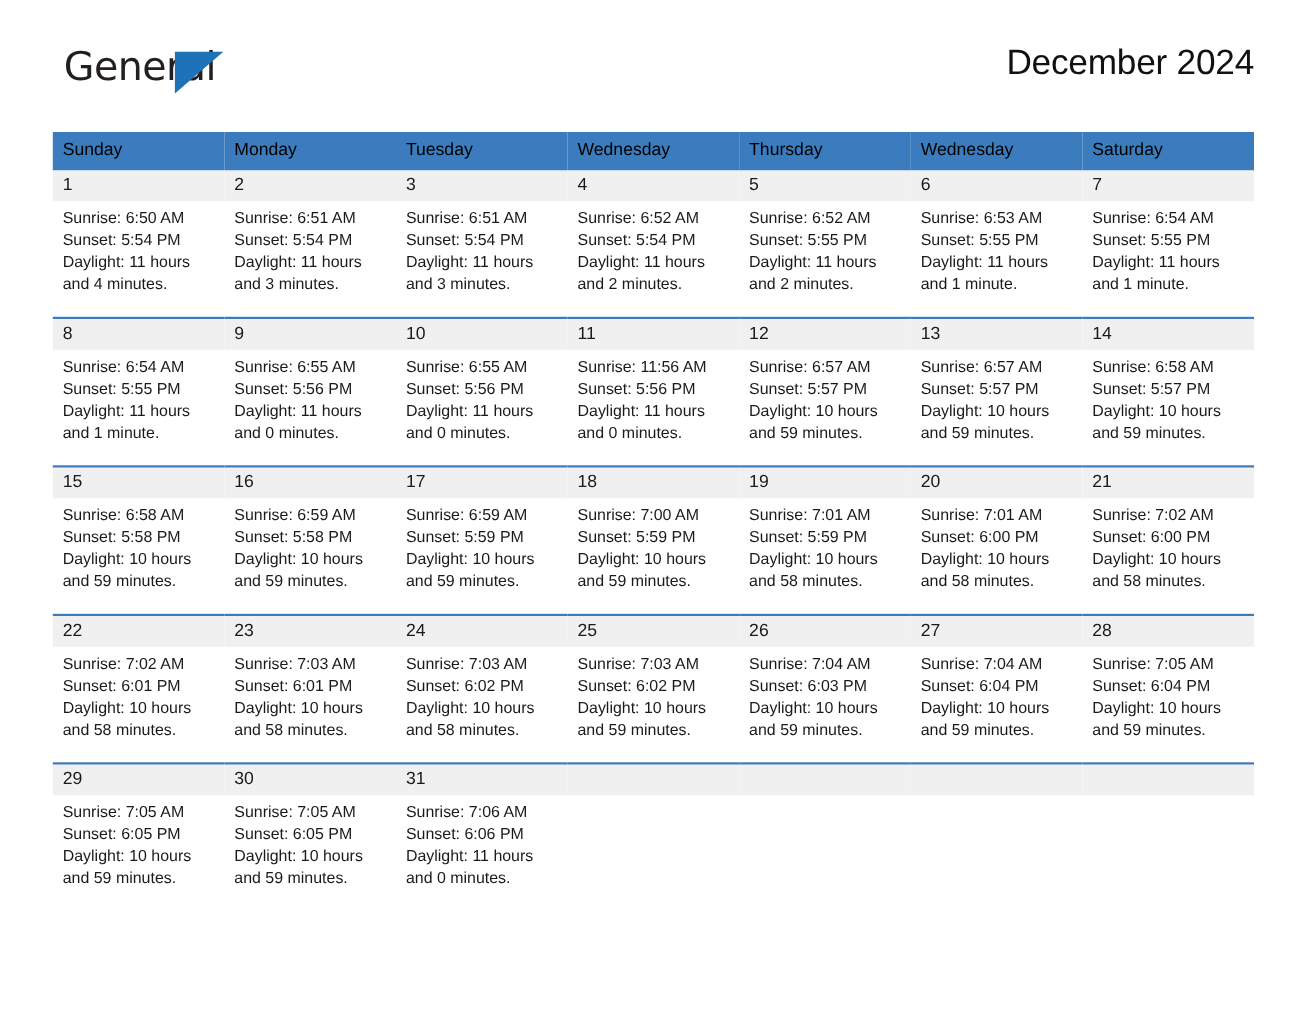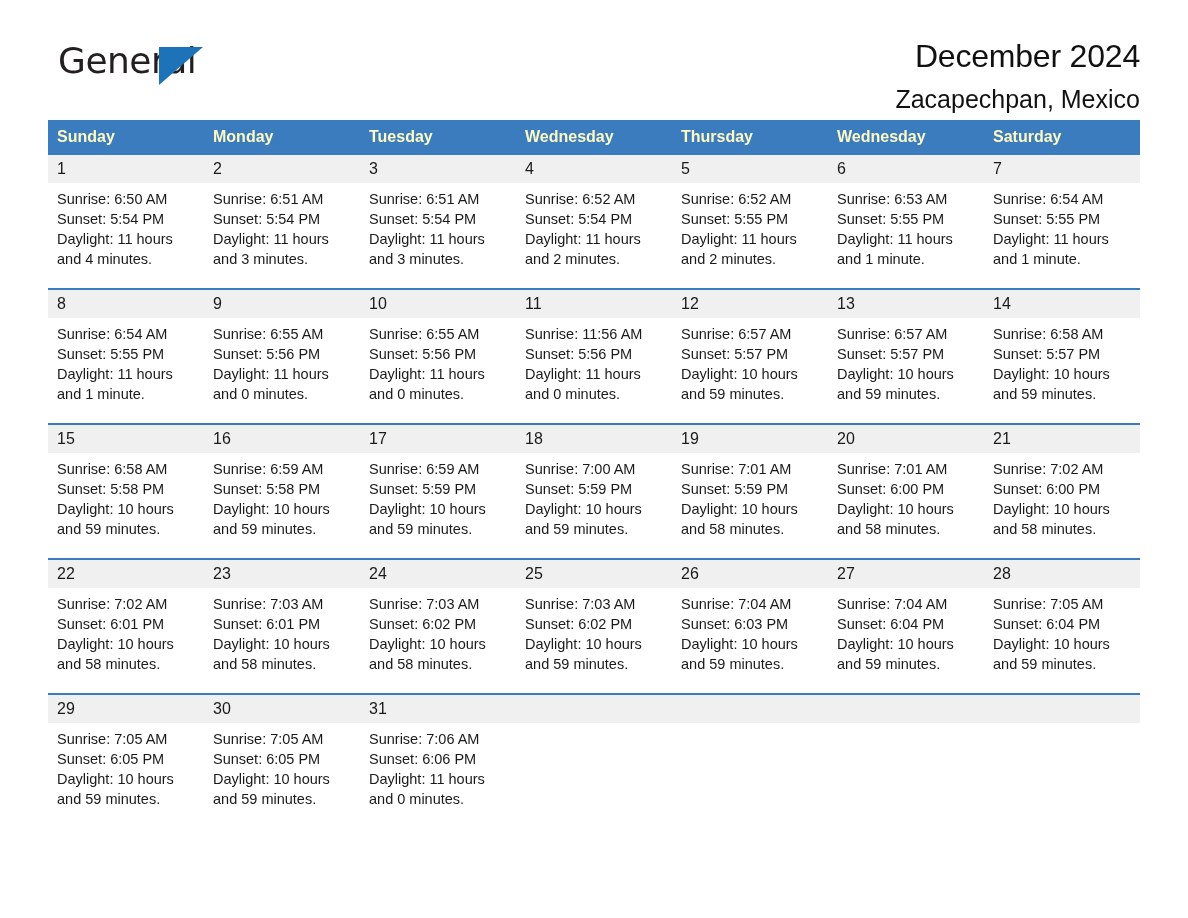--- a/index.html
+++ b/index.html
@@ -95,23 +95,23 @@
   .calendar {
     margin-top: 10px;
     width: 1092px;
     border-collapse: collapse;
     table-layout: fixed;
   }
   .calendar col { width: 156px; }
 
   thead th {
     background: #3a7cbe;
-    color: #fef9c3;
+    color: #000000;
     font-size: 16px;
-    font-weight: 700;
+    font-weight: 400;
     text-align: left;
     padding: 8px 0 9px 9px;
     border: none;
     height: 18px;
   }
 
   tbody tr.week-row > td {
     padding: 0;
     vertical-align: top;
     border: none;
@@ -154,21 +154,20 @@
 
     <div class="brand">
       <span class="brand-row1">
         <span class="brand-general">General</span>
         <span class="brand-tri"></span>
       </span>
     </div>
 
     <div class="title-block">
       <div class="cal-title">December 2024</div>
-      <div class="cal-subtitle">Zacapechpan, Mexico</div>
     </div>
 
   </div>
 
   <table class="calendar">
     <colgroup>
       <col>
         <col>
         <col>
         <col>

